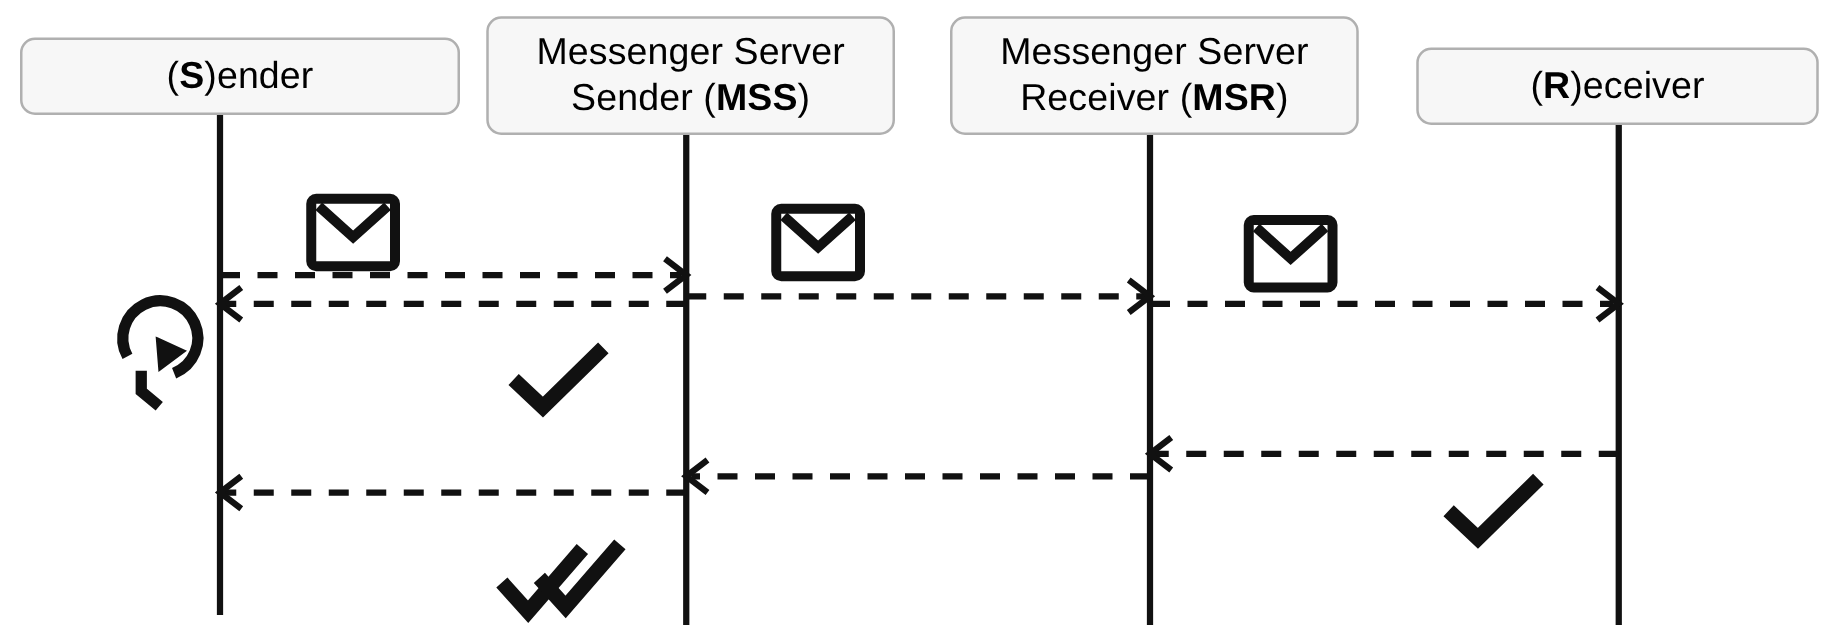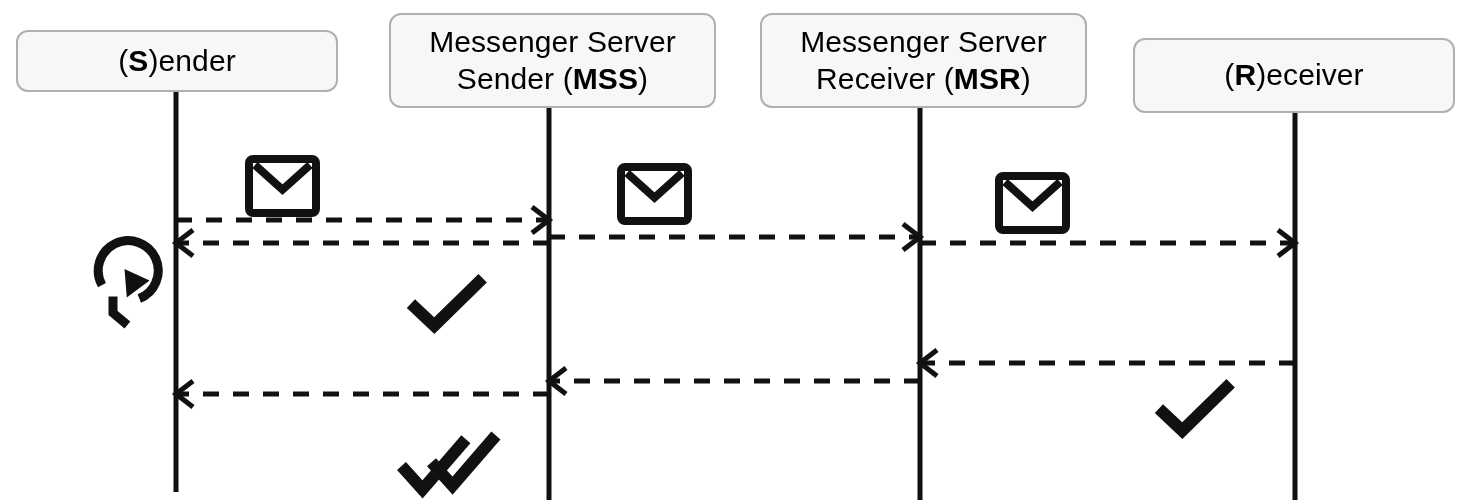--- a/index.html
+++ b/index.html
@@ -120,27 +120,27 @@
         </g>
         <g>
           <polyline points="401.5,466.02560000000005 422.5,489.3376 465.9,439.21680000000003" fill="none" stroke="#111111" stroke-width="12" stroke-linecap="butt" stroke-linejoin="miter"></polyline>
           <polyline points="431.5,462.3056 452.5,485.6176 495.9,435.4968" fill="none" stroke="#111111" stroke-width="12" stroke-linecap="butt" stroke-linejoin="miter"></polyline>
         </g>
       </g>
 
   </svg>
 
   <div id="actor-boxes">
-      <div class="actor-box" style="left: 16px; top: 30px; width: 322px; height: 62px; background: rgb(247, 247, 247); border-color: rgb(176, 176, 176);">
+      <div class="actor-box" style="left: 16px; top: 30px; width: 352px; height: 62px; background: rgb(247, 247, 247); border-color: rgb(176, 176, 176);">
         <span class="actor-label">(<b>S</b>)ender</span>
       </div>
       <div class="actor-box" style="left: 389px; top: 13px; width: 327px; height: 95px; background: rgb(247, 247, 247); border-color: rgb(176, 176, 176);">
         <span class="actor-label">Messenger Server<br>Sender (<b>MSS</b>)</span>
       </div>
       <div class="actor-box" style="left: 760px; top: 13px; width: 327px; height: 95px; background: rgb(247, 247, 247); border-color: rgb(176, 176, 176);">
         <span class="actor-label">Messenger Server<br>Receiver (<b>MSR</b>)</span>
       </div>
-      <div class="actor-box" style="left: 1133px; top: 38px; width: 322px; height: 75px; background: rgb(247, 247, 247); border-color: rgb(176, 176, 176);">
+      <div class="actor-box" style="left: 1133px; top: 38px; width: 322px; height: 62px; background: rgb(247, 247, 247); border-color: rgb(176, 176, 176);">
         <span class="actor-label">(<b>R</b>)eceiver</span>
       </div>
     </div>
 
 </div>
 
 </body></html>

